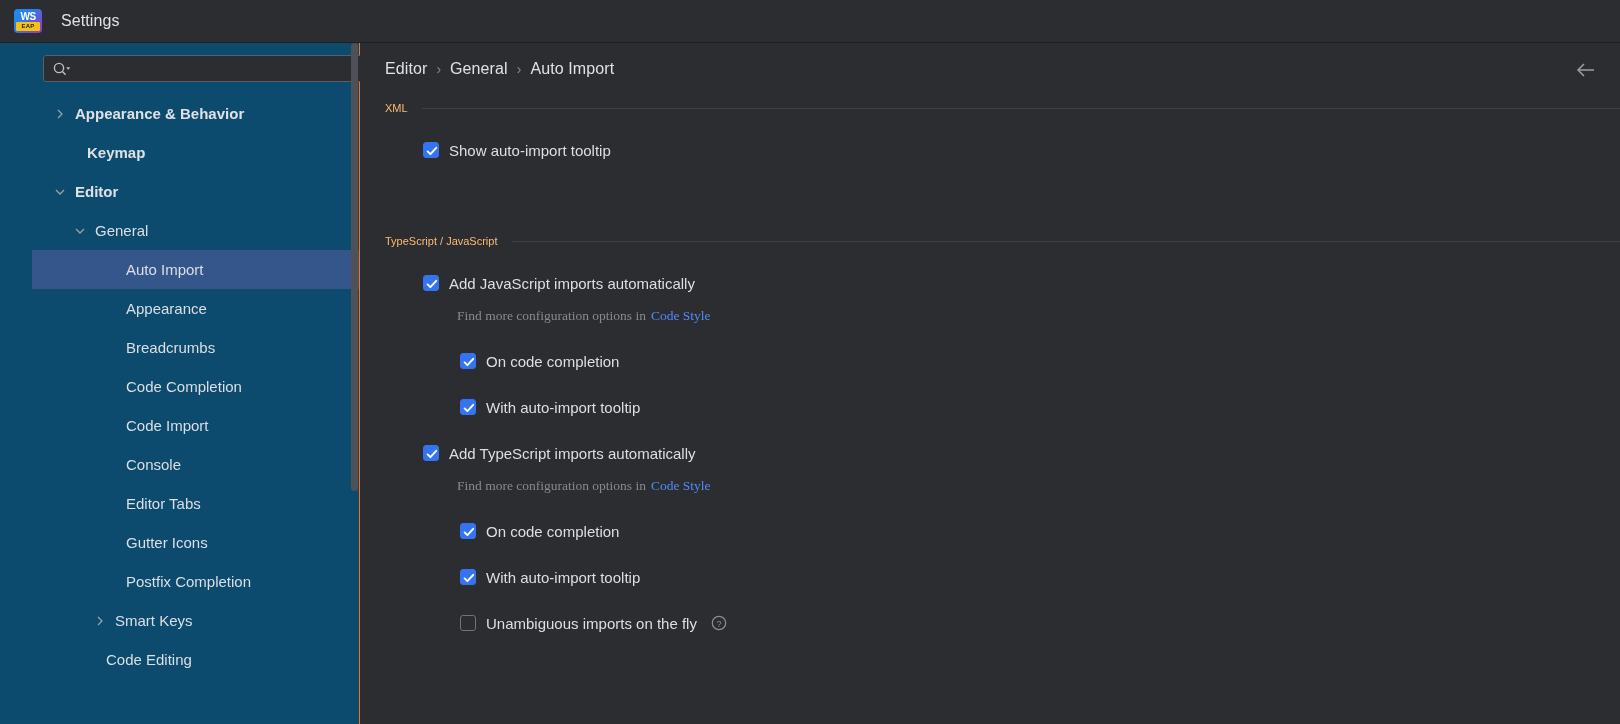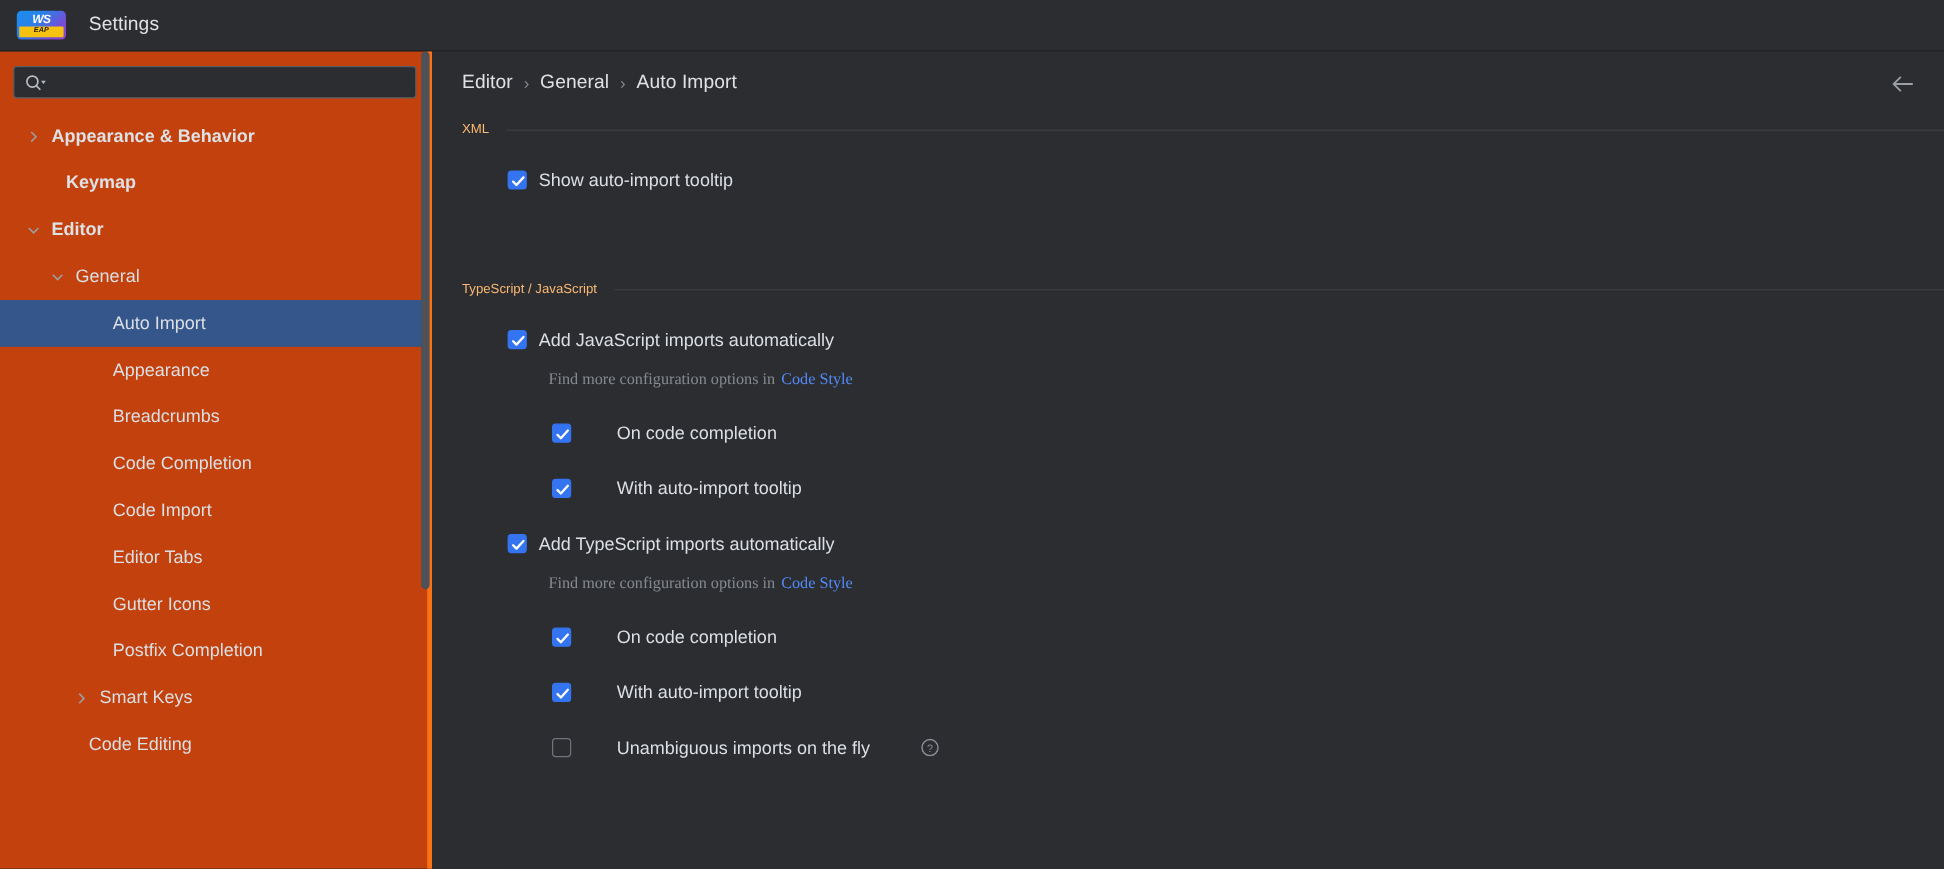--- a/index.html
+++ b/index.html
@@ -14,25 +14,24 @@
   
   #titlebar {
     height: 43px; width: 100%;
     background: #2b2d30;
     border-bottom: 1px solid #1e1f22;
     display: flex; align-items: center;
     padding-left: 14px;
     position: relative;
   }
   #app-icon {
-    width: 41px; height: 24px; position: relative;
+    width: 28px; height: 24px; position: relative;
     border-radius: 4px; flex: 0 0 auto;
     background: linear-gradient(135deg, #1a8ef0 0%, #2b7fe8 38%, #7b49d6 78%, #9b3fd1 100%);
     overflow: hidden;
-    font-style: italic;
   }
   #app-icon .ws {
     position: absolute; left: 0; right: 0; top: 2px;
     text-align: center; color: #ffffff;
     font-size: 10px; font-weight: bold; letter-spacing: -0.5px;
     font-family: "Liberation Sans", sans-serif;
   }
   #app-icon .eap {
     position: absolute; left: 2px; right: 2px; bottom: 2px; height: 9px;
     background: #f5c211; border-radius: 1px;
@@ -43,23 +42,24 @@
     margin-left: 19px;
     font-size: 16px; color: #dfe1e5; letter-spacing: 0.1px;
   }
 
   
   #body-wrap { display: flex; height: 681px; width: 100%; }
 
   
   #sidebar {
     width: 360px; flex: 0 0 360px;
-    background: #c2410c;
+    background: #0c4a6e;
     position: relative;
-    border-right: 4px solid #f97316;
+    border-right: 1px solid #f97316;
+    padding-left: 32px;
   }
   #search-row { padding: 12px 13px 0 11px; }
   #search-box {
     height: 27px; width: 336px;
     background: #2b2d30;
     border: 1px solid #5a5d63;
     border-radius: 3px;
     display: flex; align-items: center;
     padding-left: 8px;
   }
@@ -140,21 +140,21 @@
   .section-rule {
     flex: 1 1 auto; height: 1px;
     background: #3d4044; margin-left: 14px;
   }
 
   .row {
     display: flex; align-items: center;
     height: 24px;
   }
   .row.lvl1 { padding-left: 63px; }
-  .row.lvl2 { padding-left: 100px; gap: 28px; }
+  .row.lvl2 { padding-left: 100px; }
 
   .cb {
     width: 16px; height: 16px; flex: 0 0 auto;
     border-radius: 3px; position: relative;
     margin-right: 10px;
   }
   .cb.on { background: #3574f0; border: 1px solid #3574f0; }
   .cb.off { background: transparent; border: 1.5px solid #6f737a; }
   .cb.on svg { position: absolute; left: 1px; top: 1px; }
   .row-label { font-size: 15px; color: #dcdfe4; white-space: nowrap; }
@@ -243,20 +243,23 @@
         <div class="tree-row ind2 nochev">
           <span class="tree-label">Breadcrumbs</span>
         </div>
         <div class="tree-row ind2 nochev">
           <span class="tree-label">Code Completion</span>
         </div>
         <div class="tree-row ind2 nochev">
           <span class="tree-label">Code Import</span>
         </div>
         <div class="tree-row ind2 nochev">
+          <span class="tree-label">Console</span>
+        </div>
+        <div class="tree-row ind2 nochev">
           <span class="tree-label">Editor Tabs</span>
         </div>
         <div class="tree-row ind2 nochev">
           <span class="tree-label">Gutter Icons</span>
         </div>
         <div class="tree-row ind2 nochev">
           <span class="tree-label">Postfix Completion</span>
         </div>
         <div class="tree-row ind2">
           <span class="chev">

